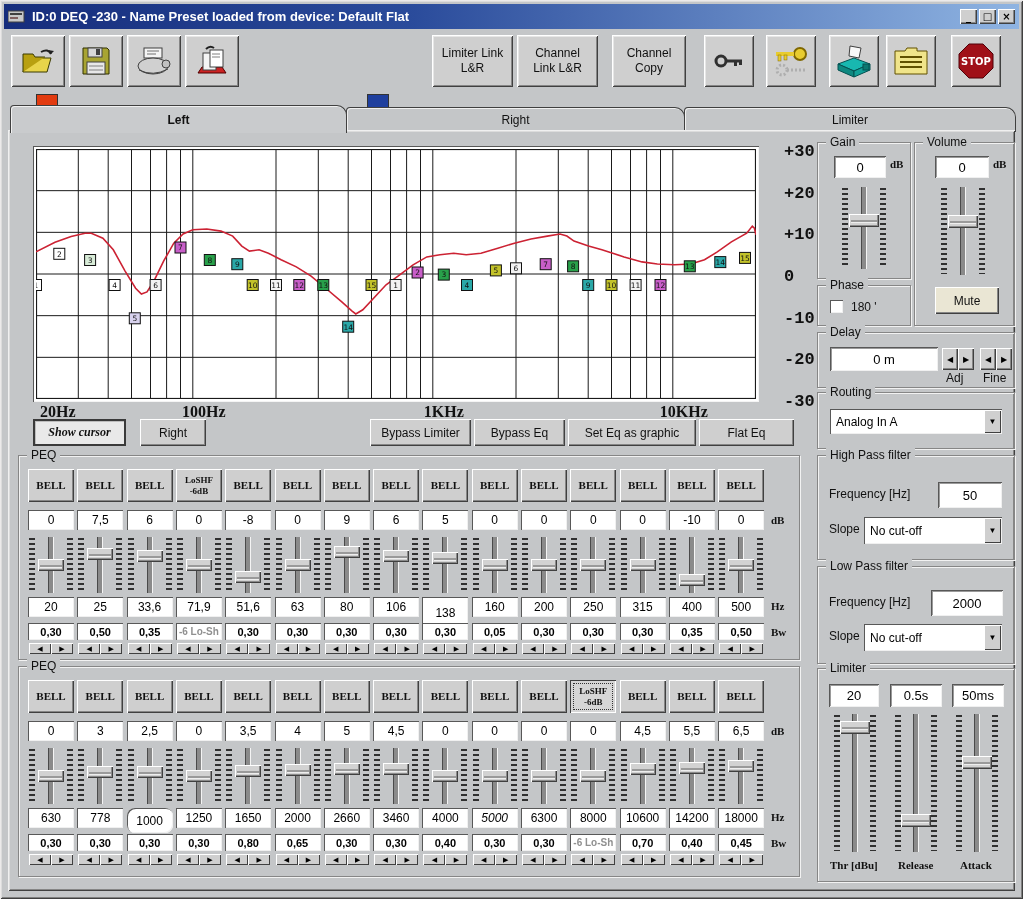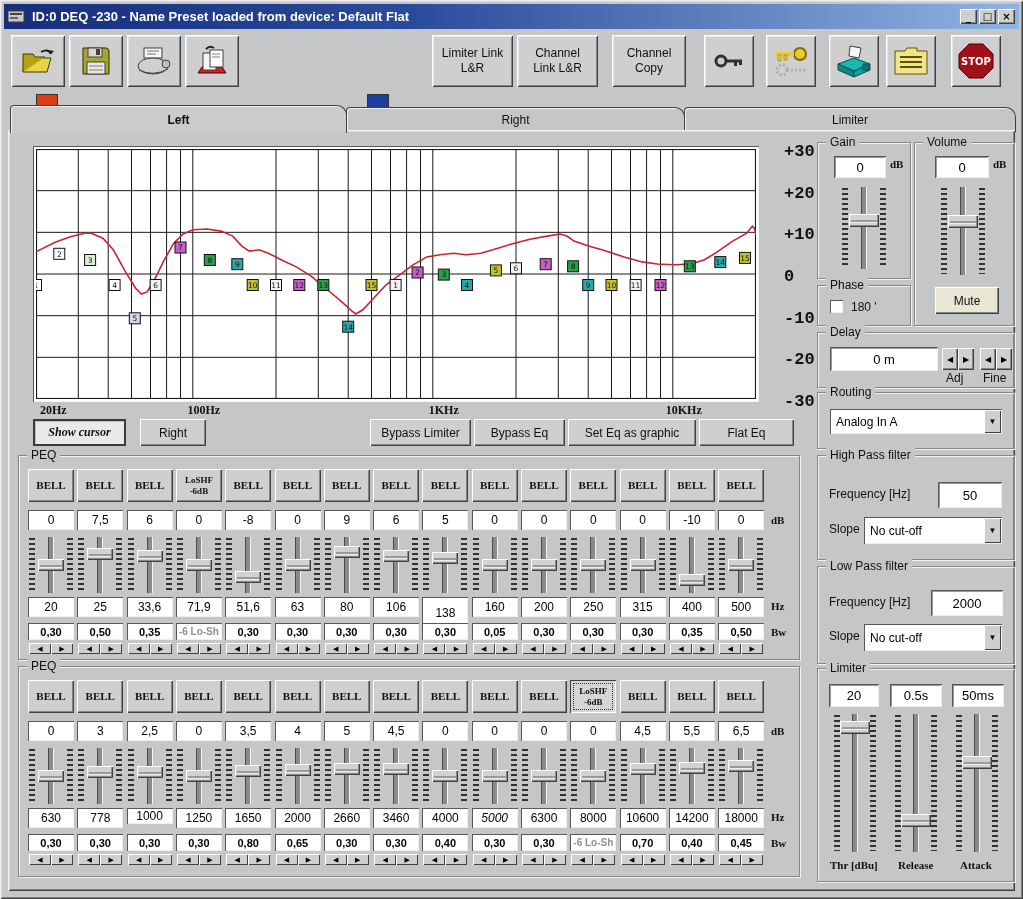--- a/index.html
+++ b/index.html
@@ -27,21 +27,21 @@
        box-shadow:inset 1px 1px 0 #f0f0f0;}
   .tab.active{top:105px;height:27px;z-index:3;background:#c9cbcd;font-weight:bold;}
   .indicator{position:absolute;top:94px;width:20px;height:13px;border:1px solid #333;}
   
   #panel{left:8px;top:130px;width:1007px;height:761px;background:#c4c6c8;
          box-shadow:inset 1px 1px 0 #f0f0f0, inset -1px -1px 0 #404040, inset 2px 2px 0 #dcdcdc, inset -2px -2px 0 #868686;z-index:2;}
   
   #plot{left:25px;top:16px;width:726px;height:256px;background:#fff;
         box-shadow:inset 1px 1px 0 #585858, inset -1px -1px 0 #f4f4f4;}
   .ylab{position:absolute;left:755px;width:30px;font-size:17px;font-family:Liberation Mono, monospace;font-weight:bold;color:#111;margin-left:21px;}
-  .xlab{position:absolute;top:273px;font-size:12px;font-family:"Liberation Serif",serif;font-weight:bold;color:#111;}
+  .xlab{position:absolute;top:273px;font-size:16px;font-family:"Liberation Serif",serif;font-weight:bold;color:#111;}
   
   .gbtn{position:absolute;top:289px;height:27px;background:#cfcfcf;display:flex;align-items:center;justify-content:center;
         font-size:12px;color:#111;box-shadow:inset 1px 1px 0 #ffffff, inset -1px -1px 0 #404040, inset -2px -2px 0 #868686;}
   .gbtn.checked{background:#e9e9e9;box-shadow:inset 0 0 0 2px #3a3a3a, inset 3px 3px 0 #bdbdbd;
         font-family:"Liberation Serif",serif;font-style:italic;font-weight:bold;font-size:12px;}
   
   .peqbox{position:absolute;left:10px;width:780px;}
   .peq-col{position:absolute;width:46px;}
   .bell-btn{position:absolute;top:13px;left:0;width:46px;height:33px;background:#cfcfcf;
         box-shadow:inset 1px 1px 0 #ffffff, inset -1px -1px 0 #404040, inset -2px -2px 0 #868686;
@@ -625,21 +625,21 @@
         </div>
         <div class="peq-col" style="left: 107.6px; top: 0px; height: 195px;">
           <div class="bell-btn">BELL</div>
           <div class="pfield" style="top: 54px; height: 20px;">2,5</div>
           <div class="vslider" style="left: 1px; top: 81px; width: 44px; height: 56px;">
             <div class="ticks l"></div>
             <div class="track"></div>
             <div class="ticks r"></div>
             <div class="thumb" style="width: 26px; height: 12px; top: 18px;"></div>
           </div>
-          <div class="pfield" style="top: 141px; height: 16px;">1000</div>
+          <div class="pfield" style="top: 141px; height: 25px; border-radius: 8px;">1000</div>
           <div class="pfield" style="top: 167px; height: 17px; font-weight: bold; font-size: 11px;">0,30</div>
           <div class="pspin" style="top: 187px;">◀</div>
           <div class="pspin" style="top: 187px; left: 23px;">▶</div>
         </div>
         <div class="peq-col" style="left: 156.9px; top: 0px; height: 195px;">
           <div class="bell-btn">BELL</div>
           <div class="pfield" style="top: 54px; height: 20px;">0</div>
           <div class="vslider" style="left: 1px; top: 81px; width: 44px; height: 56px;">
             <div class="ticks l"></div>
             <div class="track"></div>

